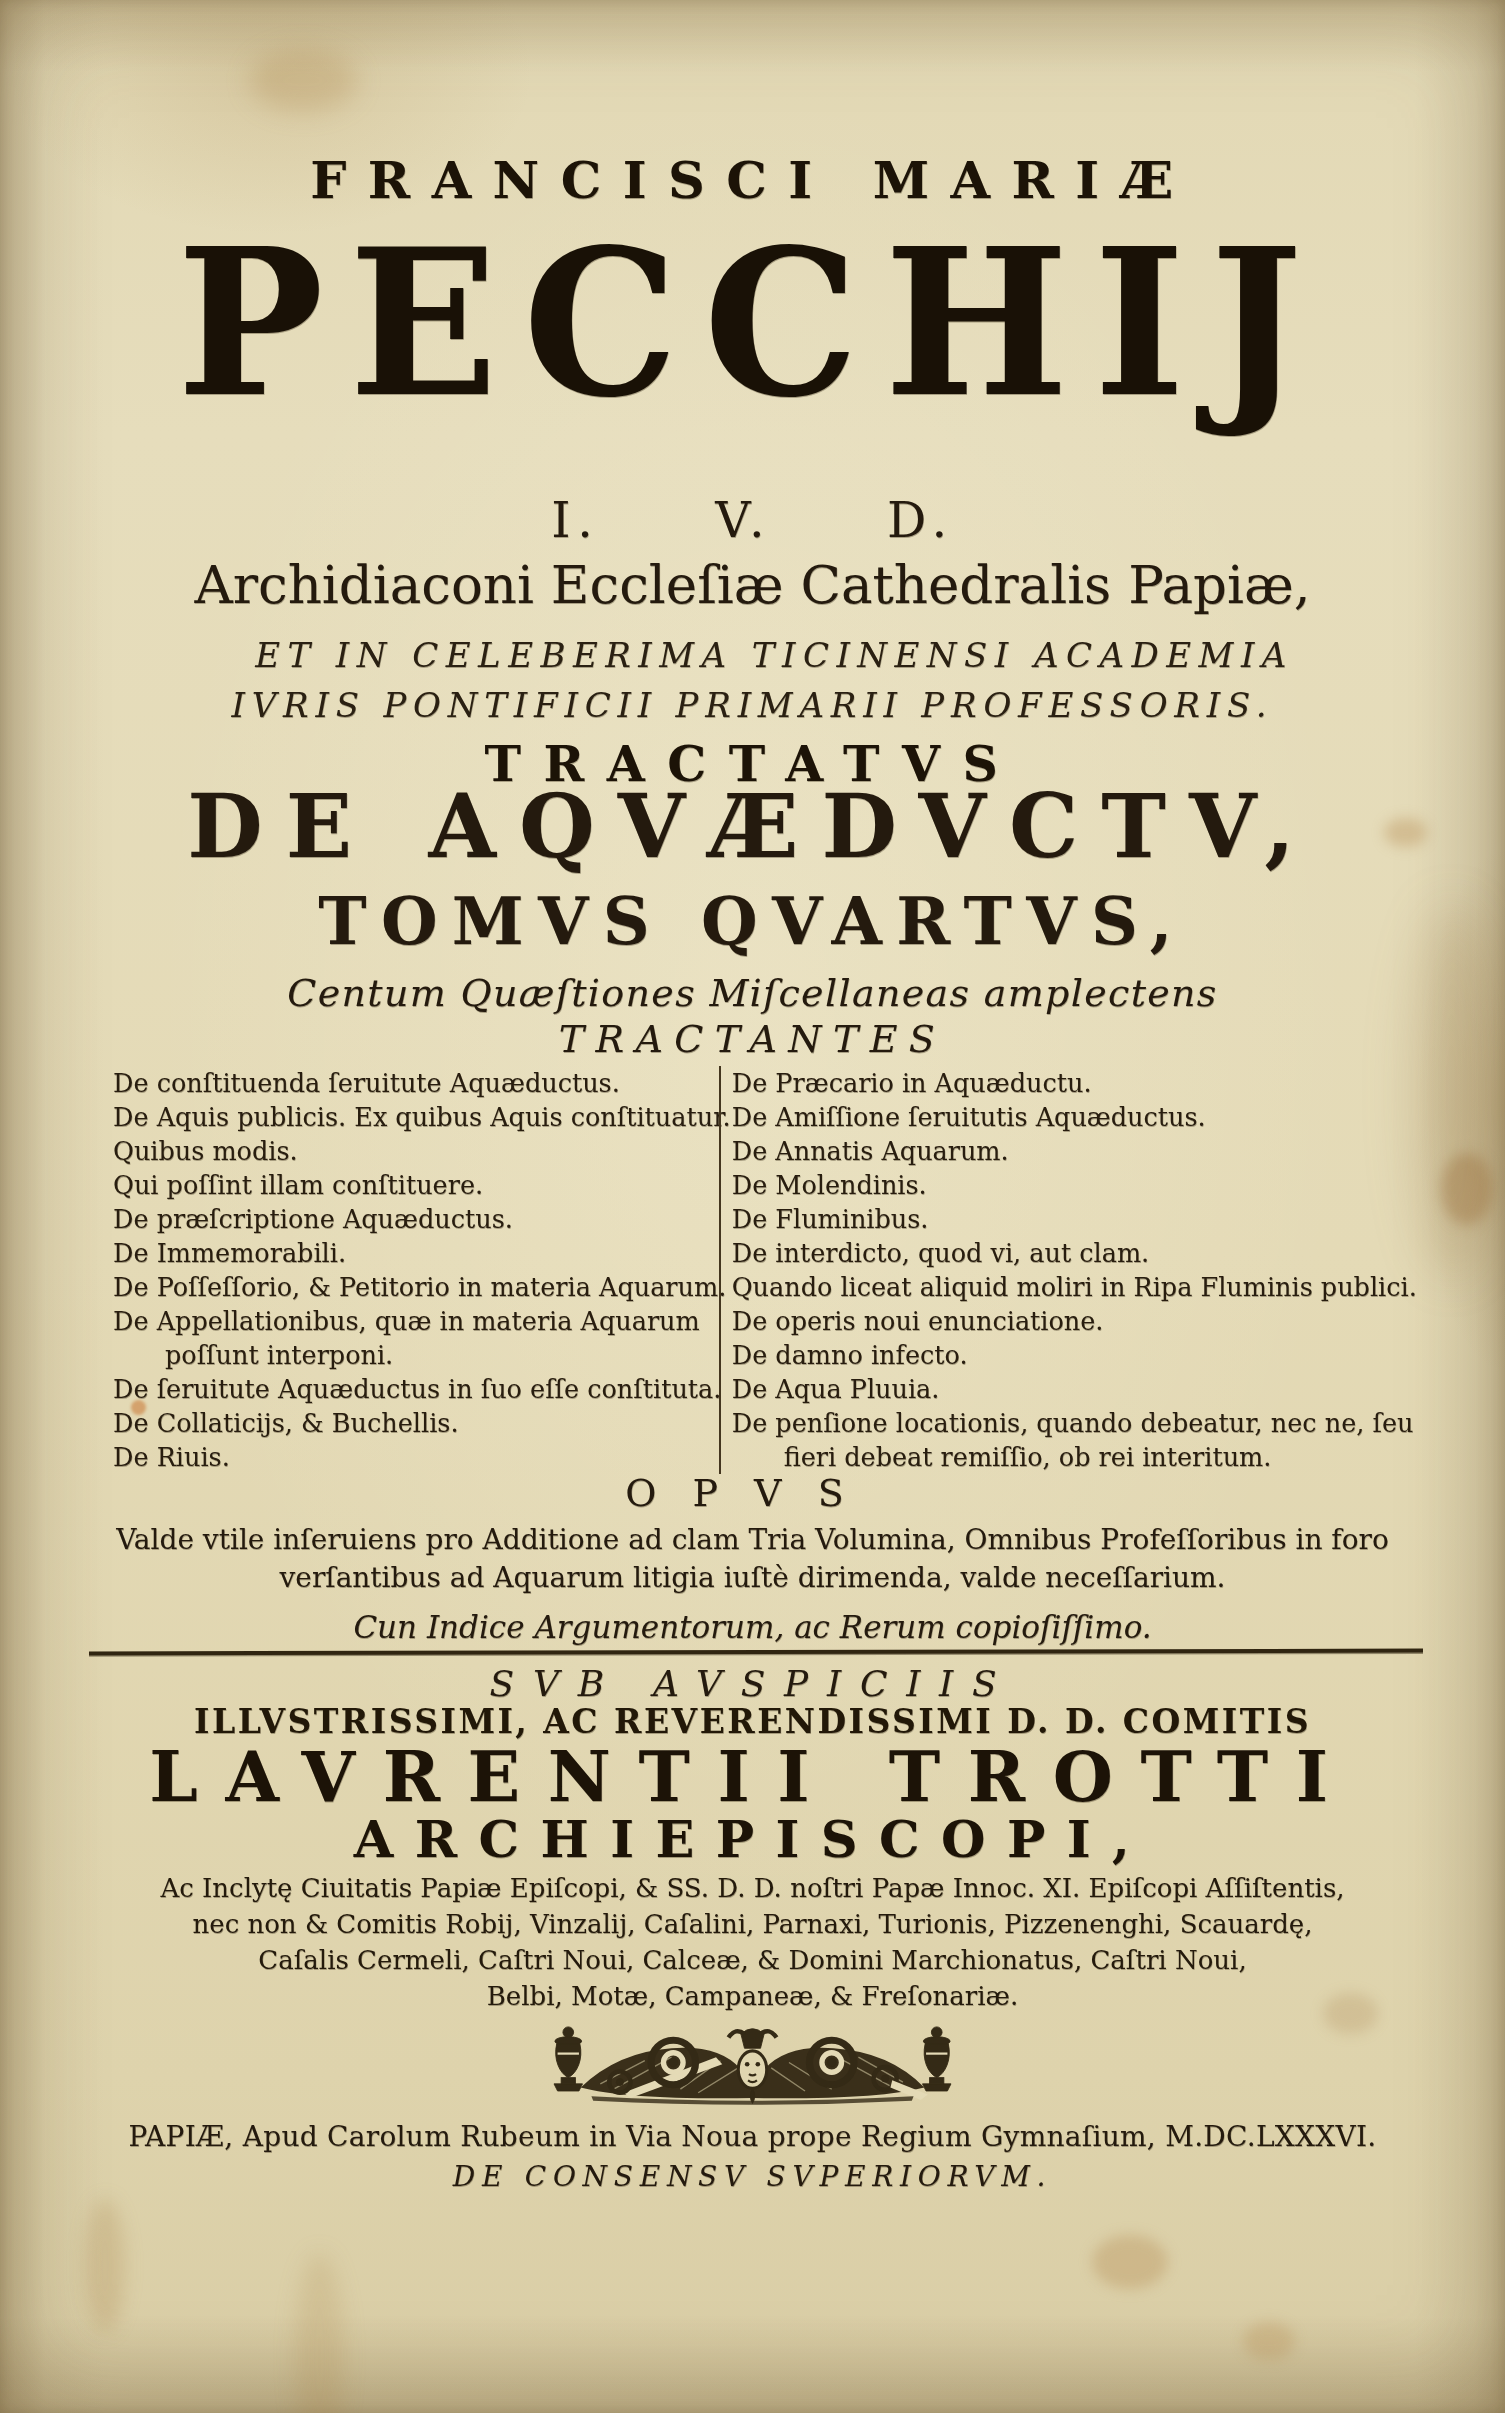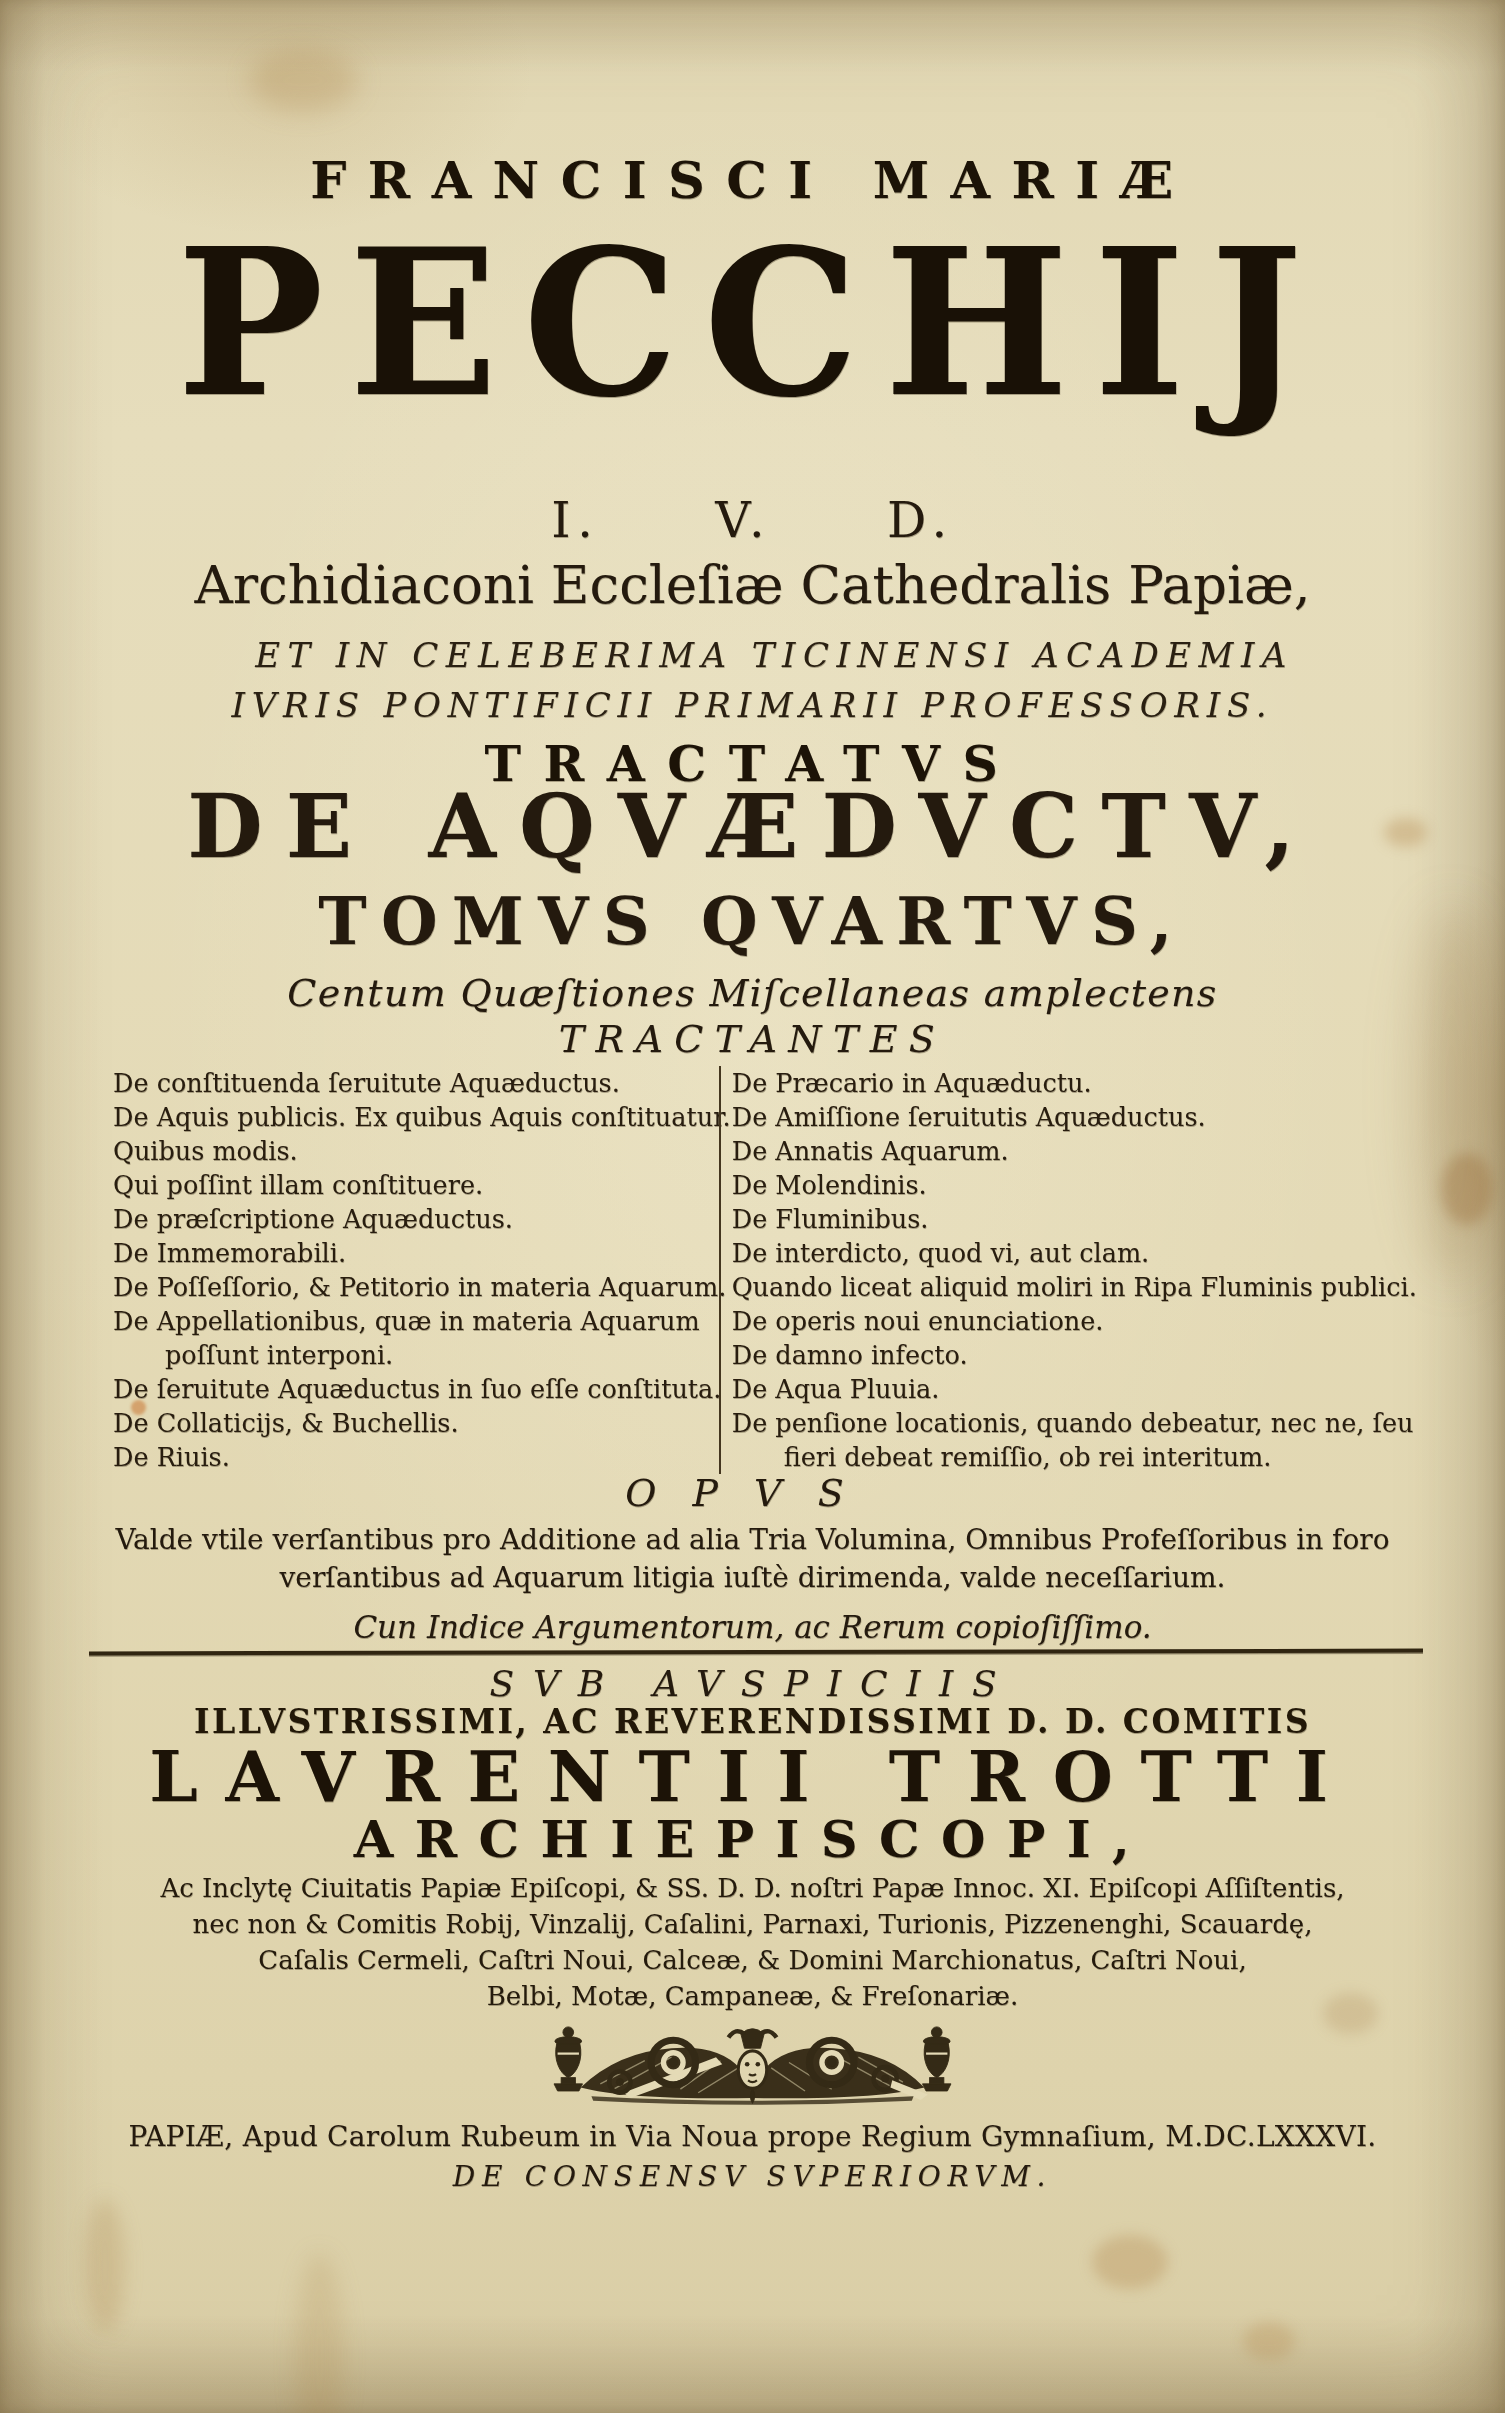--- a/index.html
+++ b/index.html
@@ -40,21 +40,21 @@
 
   
   .cols{position:absolute;left:113px;top:1066px;width:1296px;display:flex;
         font-size:25.5px;color:#281d0f;}
   .col-left{width:606px;}
   .col-right{flex:1;border-left:2.7px solid #44361f;padding-left:10.7px;}
   .cline{line-height:34px;white-space:nowrap;}
   .cline.indent{padding-left:52px;}
 
   
-  .opus-head{top:1471px;font-size:38px;font-style:italic;letter-spacing:.95em;}
+  .opus-head{top:1471px;font-size:38px;letter-spacing:.95em;}
   .opus-l1{top:1523px;font-size:28px;}
   .opus-l2{top:1561px;font-size:28px;}
   .index-note{top:1609px;font-size:31px;font-style:italic;}
 
   .rule{position:absolute;left:89px;right:82px;top:1650px;height:3.6px;background:#302511;
         transform:rotate(-.12deg);box-shadow:0 1.3px 0 rgba(48,37,17,.45);}
 
   
   .sub-ausp{top:1663px;font-size:36px;font-style:italic;letter-spacing:.52em;}
   .illustr{top:1702px;font-size:33px;letter-spacing:.075em;font-weight:bold;color:#221808;}
@@ -121,21 +121,21 @@
       <div class="cline">Quando liceat aliquid moliri in Ripa Fluminis publici.</div>
       <div class="cline">De operis noui enunciatione.</div>
       <div class="cline">De damno infecto.</div>
       <div class="cline">De Aqua Pluuia.</div>
       <div class="cline">De penſione locationis, quando debeatur, nec ne, ſeu</div>
       <div class="cline indent">fieri debeat remiſſio, ob rei interitum.</div>
     </div>
   </div>
 
   <div class="blk ink opus-head">OPVS</div>
-  <div class="blk ink opus-l1">Valde vtile verſantibus pro Additione ad alia Tria Volumina, Omnibus Profeſſoribus in foro</div>
+  <div class="blk ink opus-l1">Valde vtile inſeruiens pro Additione ad clam Tria Volumina, Omnibus Profeſſoribus in foro</div>
   <div class="blk ink opus-l2">verſantibus ad Aquarum litigia iuſtè dirimenda, valde neceſſarium.</div>
   <div class="blk ink index-note">Cun Indice Argumentorum, ac Rerum copioſiſſimo.</div>
 
   <div class="rule"></div>
 
   <div class="blk ink sub-ausp">SVB AVSPICIIS</div>
   <div class="blk ink illustr">ILLVSTRISSIMI, AC REVERENDISSIMI D. D. COMITIS</div>
   <div class="blk ink dedname">LAVRENTII TROTTI</div>
   <div class="blk ink dedtitle">ARCHIEPISCOPI,</div>
   <div class="blk ink dedpara">

